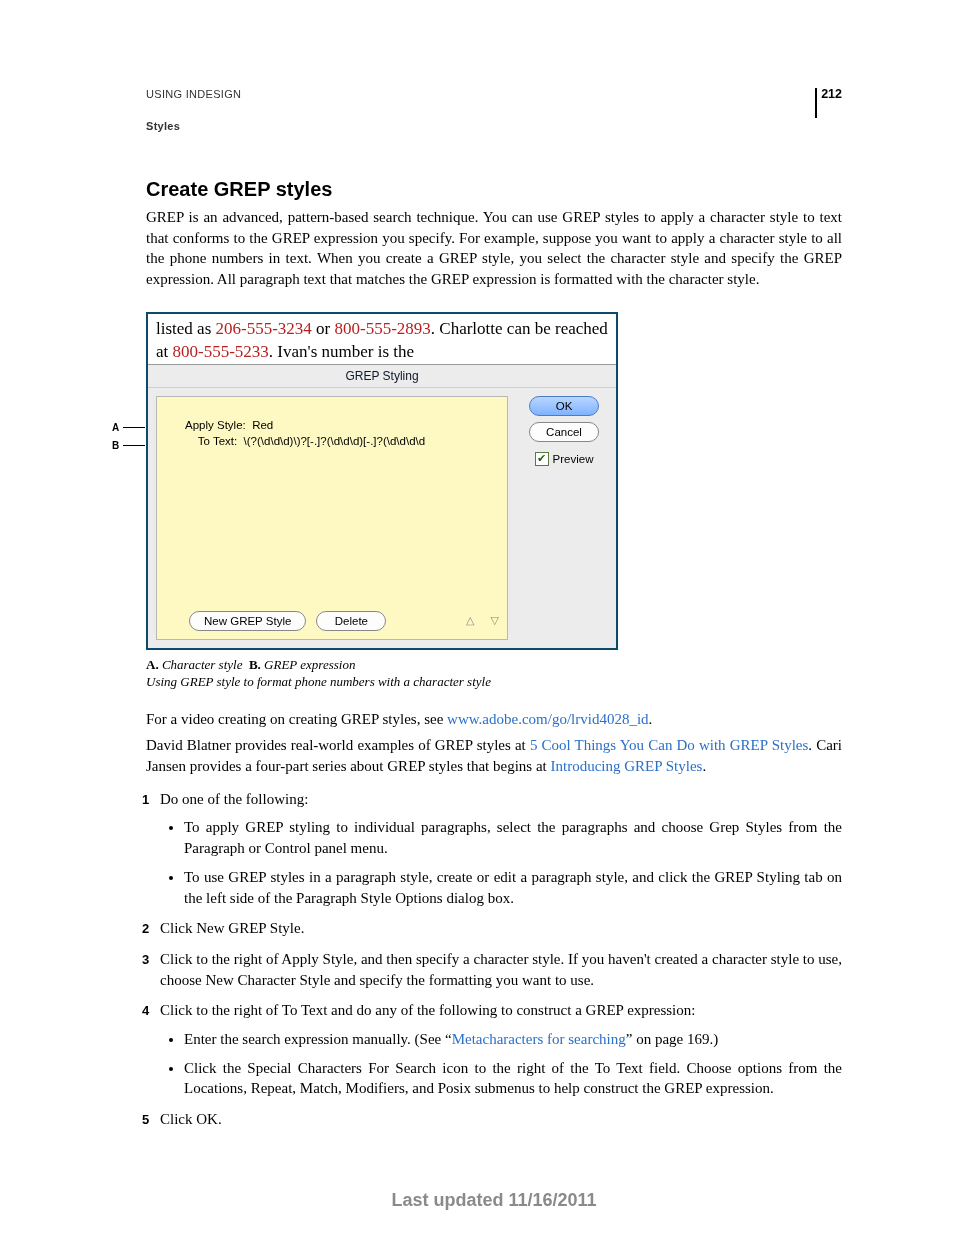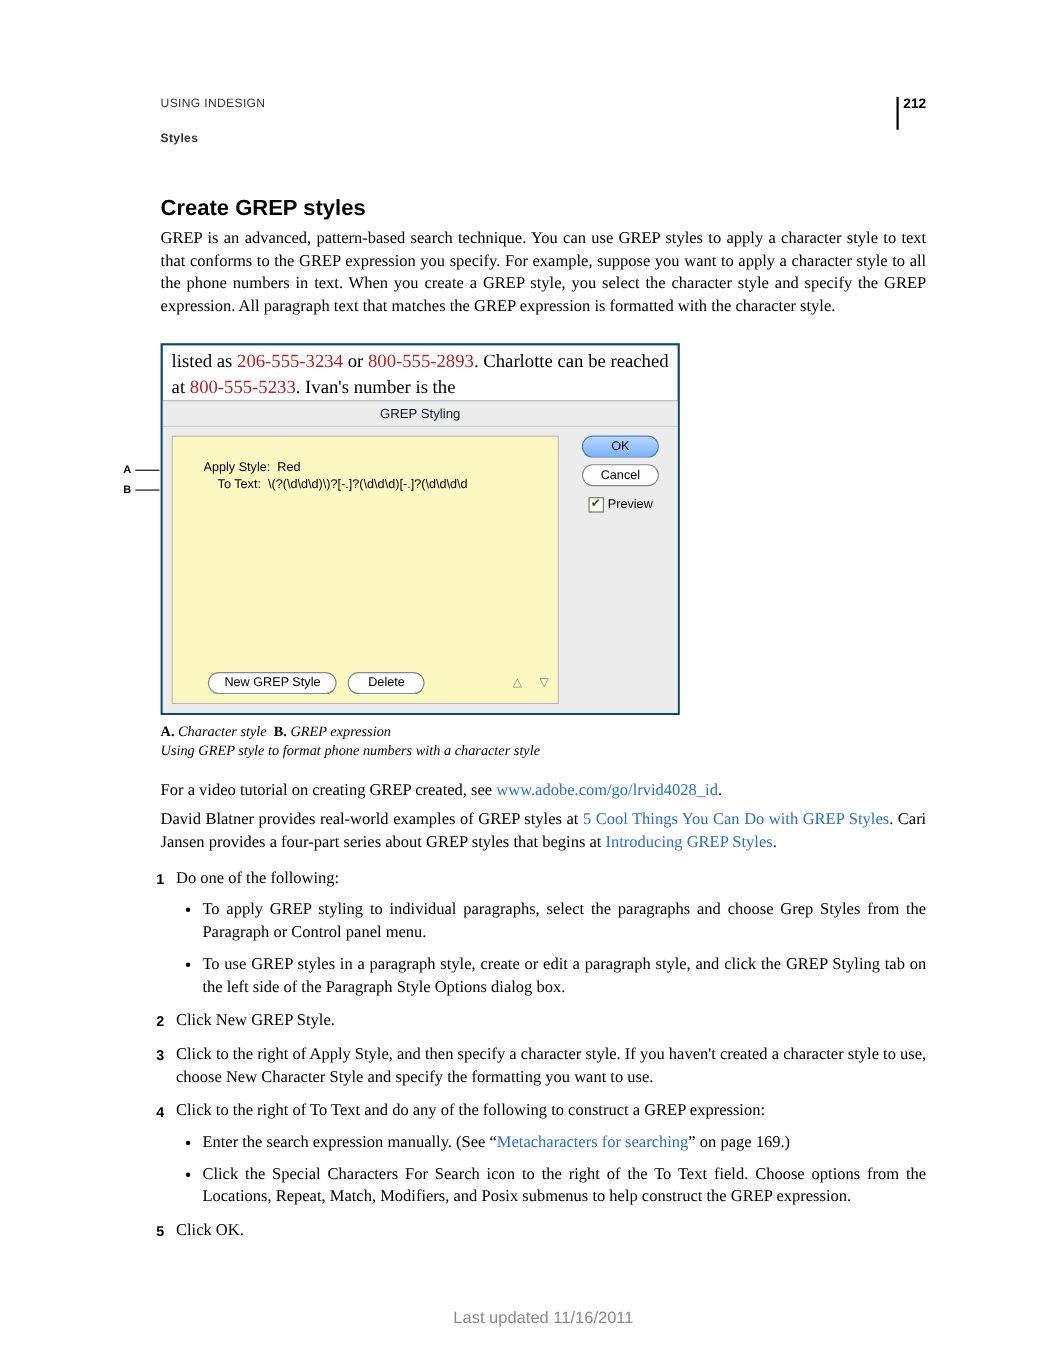--- a/index.html
+++ b/index.html
@@ -204,22 +204,22 @@
   }
   ul.bullets li {
     margin-bottom: 8px;
     text-align: justify;
     line-height: 1.38;
   }
   .footer {
     text-align: center;
     font-family: "Myriad Pro", Arial, sans-serif;
     color: #8a8a8a;
-    font-weight: normal;
-    font-size: 15px;
+    font-weight: bold;
+    font-size: 18px;
     margin-top: 60px;
   }
 </style>
 </head>
 <body>
 
 <div class="page">
   <div class="header-row">
     <div class="header-left">
       <div>USING INDESIGN</div>
@@ -282,21 +282,21 @@
         <span class="bold">A.</span>
         <span>Character style</span>&nbsp;
         <span class="bold">B.</span>
         <span>GREP expression</span>
       </div>
       <div>Using GREP style to format phone numbers with a character style</div>
     </div>
   </div>
 
   <p class="body" style="margin-top:18px">
-    <span>For a video tutorial on creating GREP created, see </span><span class="link">www.adobe.com/go/lrvid4028_id</span><span>.</span>
+    <span>For a video creating on creating GREP styles, see </span><span class="link">www.adobe.com/go/lrvid4028_id</span><span>.</span>
   </p>
 
   <p class="body">
     <span>David Blatner provides real-world examples of GREP styles at </span><span class="link">5 Cool Things You Can Do with GREP Styles</span><span>. Cari Jansen provides a four-part series about GREP styles that begins at </span><span class="link">Introducing GREP Styles</span><span>.</span>
   </p>
 
   <ol class="step-list">
     <li>
       <span>Do one of the following:</span>
       <ul class="bullets">

